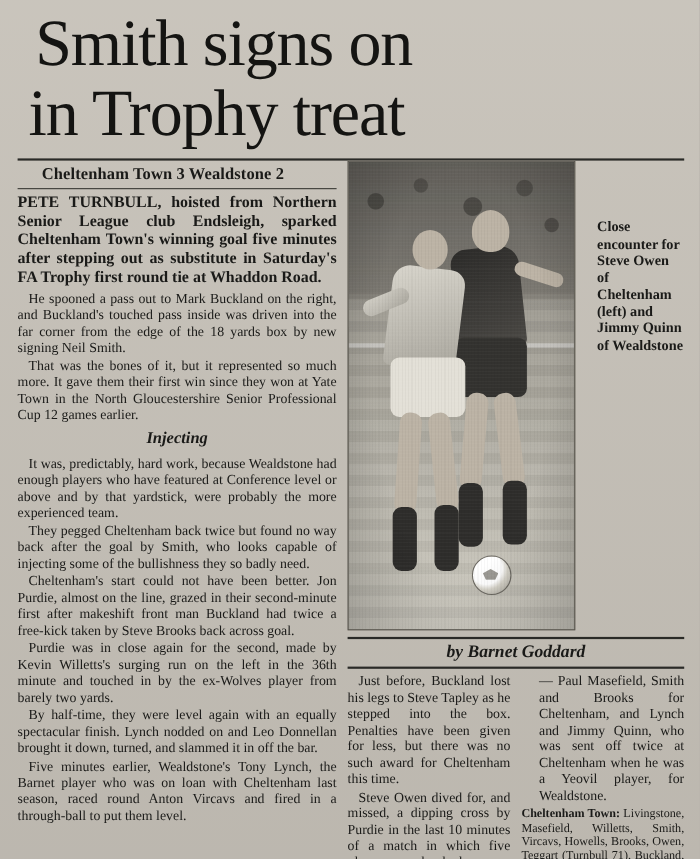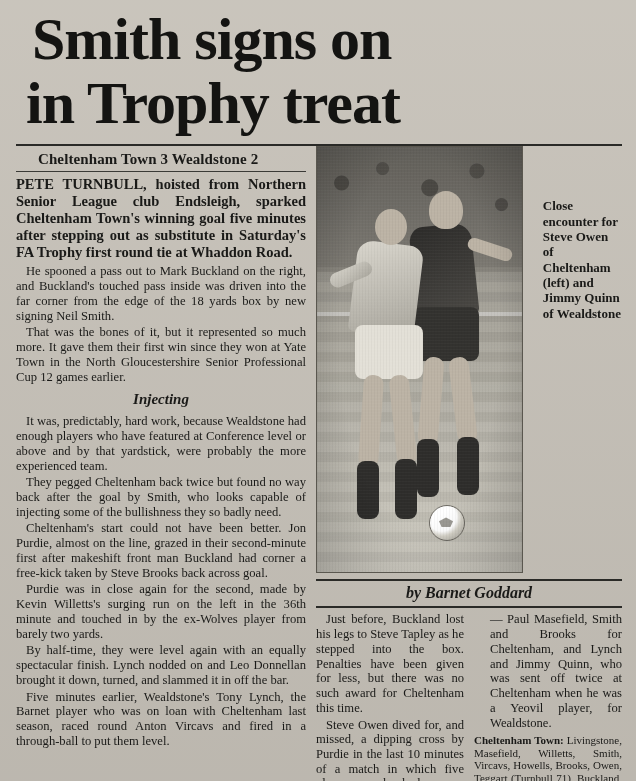--- a/index.html
+++ b/index.html
@@ -21,21 +21,21 @@
     background: #c6c1b8;
     background-image:
       linear-gradient(180deg, rgba(255,255,255,0.06) 0%, rgba(0,0,0,0.05) 100%);
   }
   
   .headline {
     padding: 10px 14px 0 16px;
   }
   .headline .line {
     font-family: "Liberation Serif", serif;
-    font-weight: bold;
+    font-weight: normal;
     font-size: 60px;
     line-height: 0.97;
     letter-spacing: -1px;
     color: #141412;
     white-space: nowrap;
   }
   .headline .line1 { margin-left: 16px; }
   .headline .line2 { margin-left: 10px; margin-top: 6px; }
 
   .rule {
@@ -227,21 +227,21 @@
 
       <div class="standfirst">PETE TURNBULL, hoisted from Northern Senior League club Endsleigh, sparked Cheltenham Town's winning goal five minutes after stepping out as substitute in Saturday's FA Trophy first round tie at Whaddon Road.</div>
 
       <p class="body">He spooned a pass out to Mark Buckland on the right, and Buckland's touched pass inside was driven into the far corner from the edge of the 18 yards box by new signing Neil Smith.</p>
       <p class="body">That was the bones of it, but it represented so much more. It gave them their first win since they won at Yate Town in the North Gloucestershire Senior Professional Cup 12 games earlier.</p>
 
       <div class="crosshead">Injecting</div>
 
       <p class="body">It was, predictably, hard work, because Wealdstone had enough players who have featured at Conference level or above and by that yardstick, were probably the more experienced team.</p>
       <p class="body">They pegged Cheltenham back twice but found no way back after the goal by Smith, who looks capable of injecting some of the bullishness they so badly need.</p>
-      <p class="body">Cheltenham's start could not have been better. Jon Purdie, almost on the line, grazed in their second-minute first after makeshift front man Buckland had corner a free-kick taken by Steve Brooks back across goal.</p>
+      <p class="body">Cheltenham's start could not have been better. Jon Purdie, almost on the line, grazed in their second-minute first after makeshift front man Buckland had twice a free-kick taken by Steve Brooks back across goal.</p>
       <p class="body">Purdie was in close again for the second, made by Kevin Willetts's surging run on the left in the 36th minute and touched in by the ex-Wolves player from barely two yards.</p>
       <p class="body">By half-time, they were level again with an equally spectacular finish. Lynch nodded on and Leo Donnellan brought it down, turned, and slammed it in off the bar.</p>
       <p class="body">Five minutes earlier, Wealdstone's Tony Lynch, the Barnet player who was on loan with Cheltenham last season, raced round Anton Vircavs and fired in a through-ball to put them level.</p>
     </div>
 
     <div class="col-right">
 
       <div class="photo-wrap">
         <div class="photo">
           <div class="ph-sky"></div>

